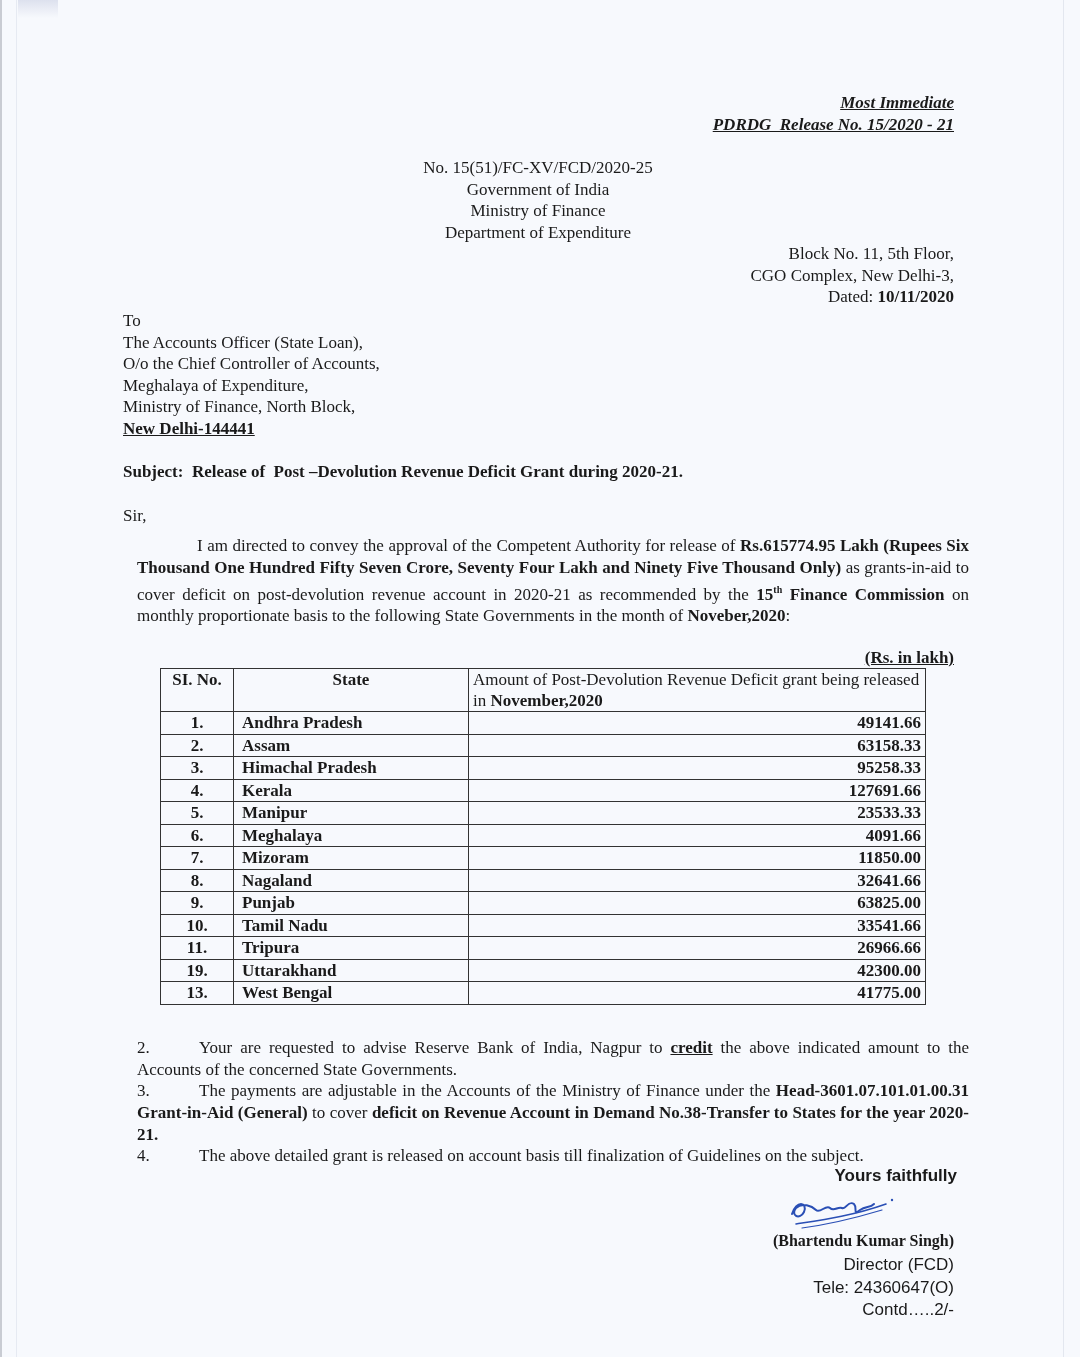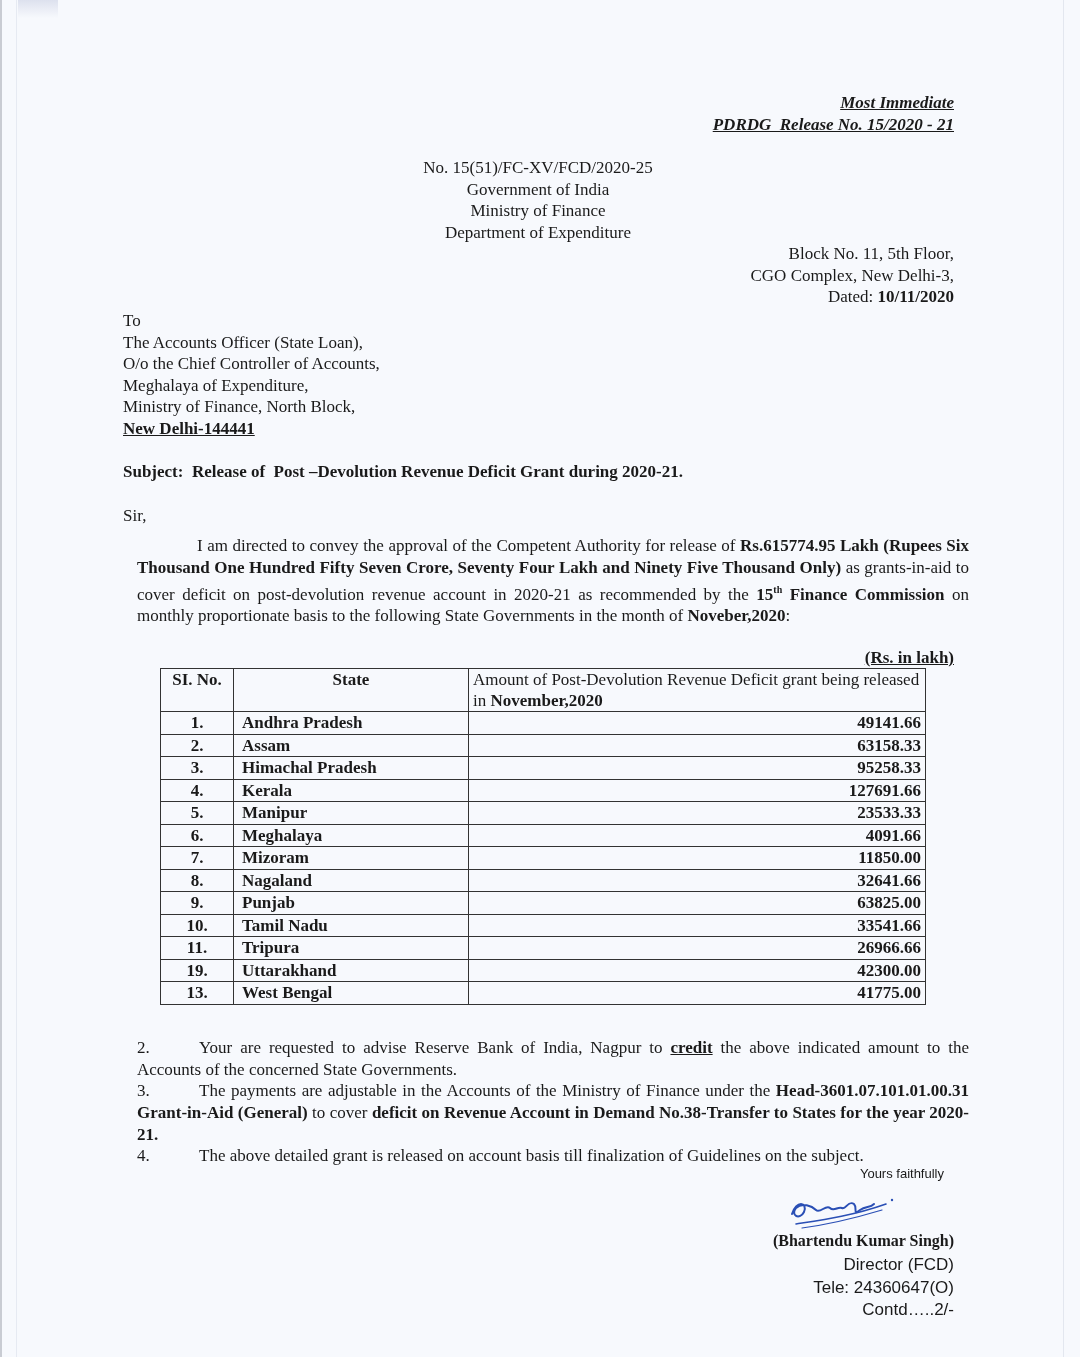--- a/index.html
+++ b/index.html
@@ -31,21 +31,21 @@
   table.grant td, table.grant th { border: 1.5px solid #333; padding: 0 4px; line-height: 21px; }
   table.grant th { font-weight: normal; vertical-align: top; }
   .col-sl { width: 64px; text-align: center; font-weight: bold; }
   .col-state { width: 222px; font-weight: bold; text-align: left; padding-left: 8px !important; }
   .col-amt { text-align: right; font-weight: bold; }
   .th-amt { text-align: left !important; font-size: 17px; }
   .th-center { text-align: center !important; font-weight: bold !important; }
   tr.row td { height: 21.5px; }
 
   .unit { right: 126px; top: 648px; font-size: 17px; font-weight: bold; text-decoration: underline; }
-  .sig-close { right: 136px; top: 1166px; font-size: 13px; font-family: "Liberation Sans", "DejaVu Sans", sans-serif; }
+  .sig-close { right: 123px; top: 1166px; font-size: 17px; font-family: "Liberation Sans", "DejaVu Sans", sans-serif; font-weight: bold; }
   .sig-name { right: 126px; top: 1232px; font-size: 16px; font-weight: bold; }
   .sig-lines { right: 126px; top: 1254px; text-align: right; font-size: 17px; line-height: 22.5px; font-family: "Liberation Sans", "DejaVu Sans", sans-serif; }
   .signature { left: 782px; top: 1186px; width: 120px; height: 46px; }
 </style>
 </head>
 <body>
 
 <div class="page-edge-left"></div>
 <div class="page-edge-left2"></div>
 <div class="page-edge-right"></div>

